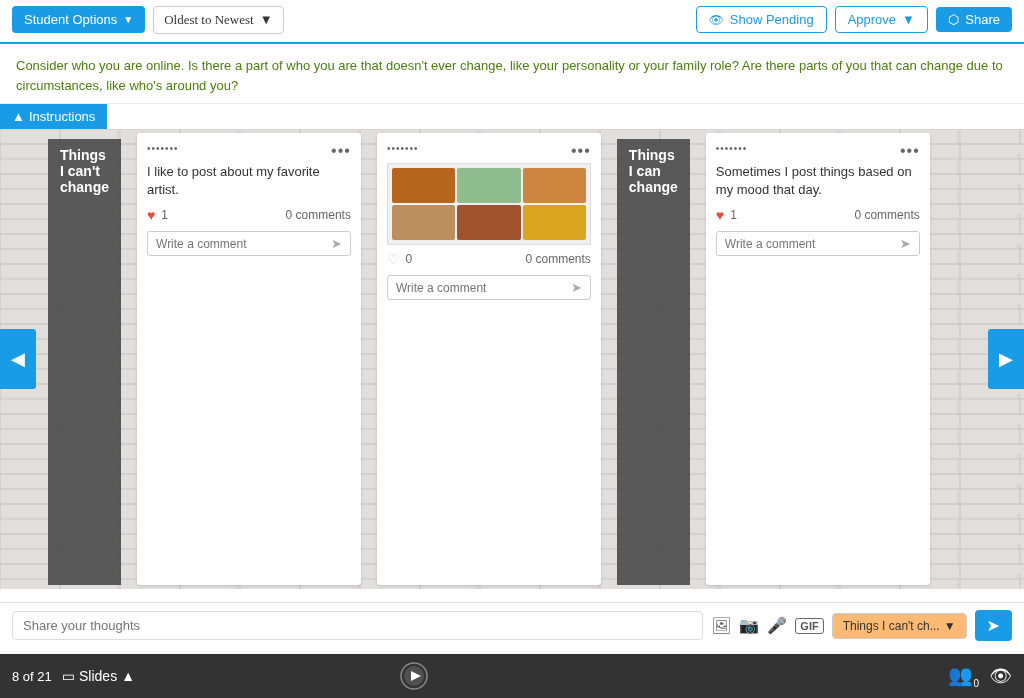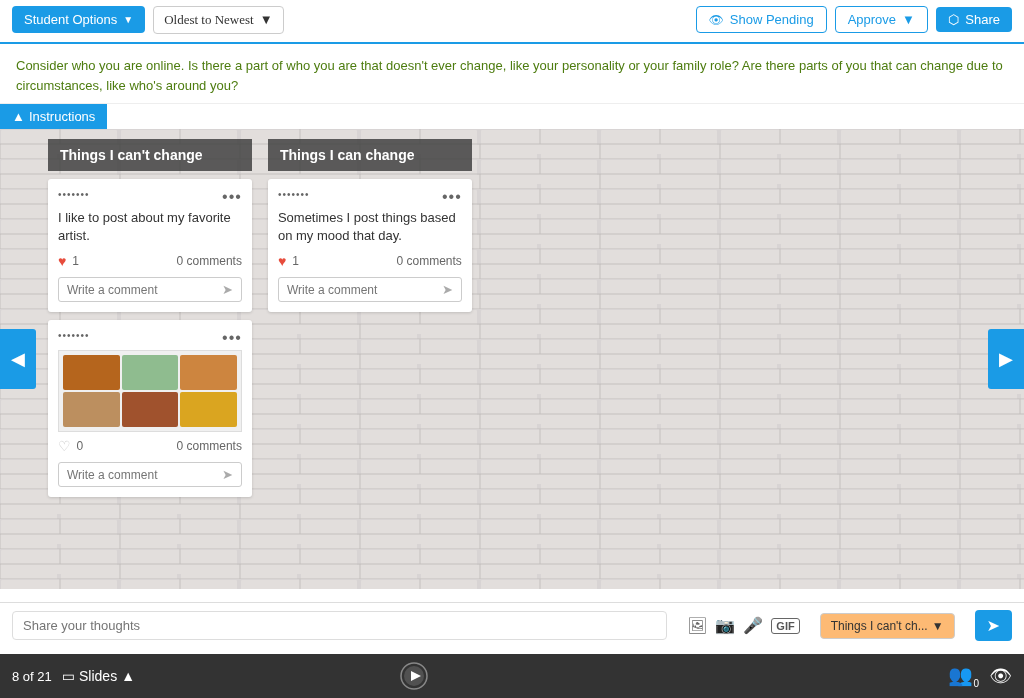--- a/index.html
+++ b/index.html
@@ -78,49 +78,49 @@
     .nav-arrow-left { left: 0; border-radius: 0 3px 3px 0; }
     .nav-arrow-right { right: 0; border-radius: 3px 0 0 3px; }
 
     
     .columns-container {
       position: absolute; top: 0; left: 40px; right: 40px; bottom: 0;
       display: flex; gap: 0; padding: 0;
     }
 
     .column {
-      flex: 0 0 200px; display: flex; flex-direction: column;
+      flex: 0 0 200px; display: flex; flex-direction: row;
     }
 
     .column-header {
       background: rgba(60,60,60,0.82); color: #fff; padding: 8px 12px;
       font-size: 14px; font-weight: bold; margin: 10px 8px 4px;
     }
 
     
     .card {
       background: #fff; border-radius: 3px; margin: 4px 8px;
       box-shadow: 0 1px 3px rgba(0,0,0,0.15); padding: 10px;
       font-size: 13px;
     }
     .card-dots { color: #666; font-size: 10px; letter-spacing: 1px; margin-bottom: 4px; display: flex; justify-content: space-between; }
     .card-dots-menu { color: #666; font-size: 16px; line-height: 1; }
     .card-text { font-size: 13px; color: #333; margin-bottom: 8px; line-height: 1.4; }
     .card-reactions { display: flex; align-items: center; gap: 6px; margin-bottom: 8px; font-size: 12px; color: #666; }
     .heart-icon { color: #e74c3c; font-size: 14px; }
     .comments-count { margin-left: auto; font-size: 12px; color: #666; }
-    .comment-input-row { display: flex; align-items: center; border: 1px solid #ccc; border-radius: 3px; padding: 4px 8px; gap: 0; }
+    .comment-input-row { display: flex; align-items: center; border: 1px solid #ccc; border-radius: 3px; padding: 4px 8px; gap: 20px; }
     .comment-input { border: none; outline: none; font-size: 12px; color: #999; flex: 1; background: transparent; }
     .send-icon { color: #aaa; font-size: 13px; cursor: pointer; }
 
     
     .bottom-input-bar {
       position: absolute; bottom: 50px; left: 0; right: 0;
       background: #fff; border-top: 1px solid #ddd;
-      padding: 8px 12px; display: flex; align-items: center; gap: 20px;
+      padding: 8px 12px; display: flex; align-items: center; gap: 8px;
       height: 46px; z-index: 20;
     }
     .share-input { flex: 1; border: 1px solid #ddd; border-radius: 4px; padding: 6px 10px; font-size: 13px; color: #999; outline: none; }
     .input-icons { display: flex; align-items: center; gap: 8px; color: #666; }
     .input-icon { font-size: 16px; cursor: pointer; }
     .gif-btn { border: 1px solid #666; border-radius: 3px; padding: 1px 4px; font-size: 11px; font-weight: bold; color: #555; cursor: pointer; }
     .category-dropdown {
       border: 1px solid #ccc; border-radius: 4px; padding: 5px 10px;
       background: #fdba74; font-size: 12px; color: #333; cursor: pointer;
       display: flex; align-items: center; gap: 4px; min-width: 130px;

